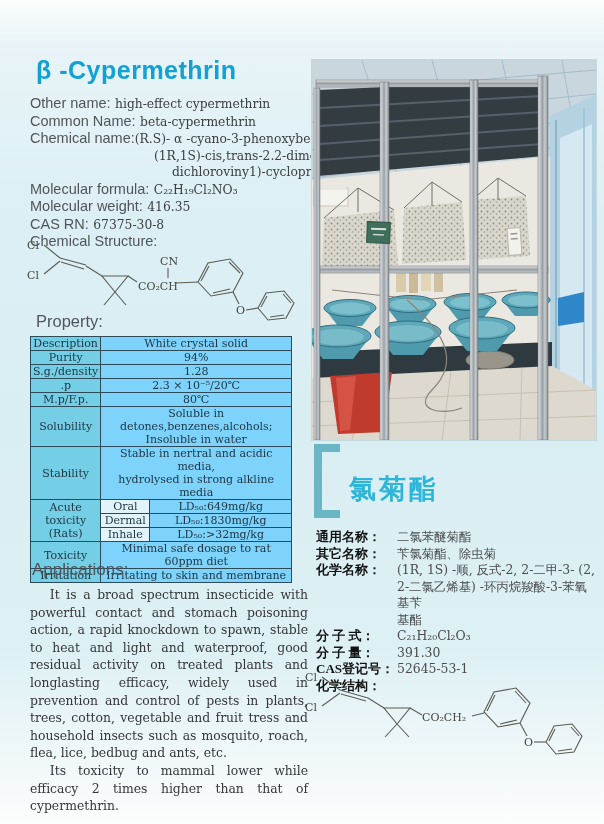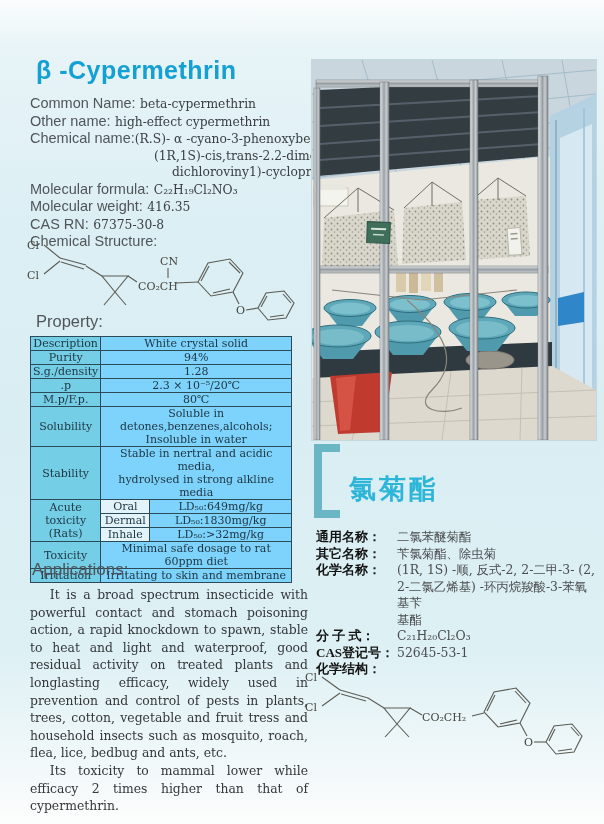--- a/index.html
+++ b/index.html
@@ -57,26 +57,26 @@
   
   svg text.chem{font-family:"DejaVu Serif","Liberation Serif",serif;font-size:11px;fill:#45453f}
 </style>
 </head>
 <body>
 
 <div class="title">β -Cypermethrin</div>
 
 <div class="info">
   <div class="iline">
+    <span class="lab">Other name:</span>
+    <span class="val">high-effect cypermethrin</span>
+  </div>
+  <div class="iline">
     <span class="lab">Common Name:</span>
     <span class="val">beta-cypermethrin</span>
-  </div>
-  <div class="iline">
-    <span class="lab">Other name:</span>
-    <span class="val">high-effect cypermethrin</span>
   </div>
   <div class="iline">
     <span class="lab">Chemical name:</span><span class="val">(R.S)- α -cyano-3-phenoxybenzy 1</span>
   </div>
   <div class="iline ind2 val">(1R,1S)-cis,trans-2.2-dimethy 1-3-(2,2-</div>
   <div class="iline ind3 val">dichloroviny1)-cyclopropanecarboxylate</div>
   <div class="iline">
     <span class="lab">Molecular formula:</span>
     <span class="val">C₂₂H₁₉Cl₂NO₃</span>
   </div>
@@ -389,20 +389,24 @@
     <span class="cn-lab">化学名称：</span>
     <span class="cn-val pre">(1R, 1S) -顺, 反式-2, 2-二甲-3- (2,
 2-二氯乙烯基) -环丙烷羧酸-3-苯氧基苄
 基酯</span>
   </div>
   <div class="cn-row">
     <span class="cn-lab">分 子 式：</span>
     <span class="cn-val">C₂₁H₂₀Cl₂O₃</span>
   </div>
   <div class="cn-row">
+    <span class="cn-lab">分 子 量：</span>
+    <span class="cn-val">391.30</span>
+  </div>
+  <div class="cn-row">
     <span class="cn-lab">CAS登记号：</span>
     <span class="cn-val">52645-53-1</span>
   </div>
   <div class="cn-row">
     <span class="cn-lab">化学结构：</span>
   </div>
 </div>
 
 <svg class="struct-bottom" width="302" height="122" viewBox="0 0 302 122">
   <g stroke="#5b5b54" stroke-width="1.1" fill="none">

